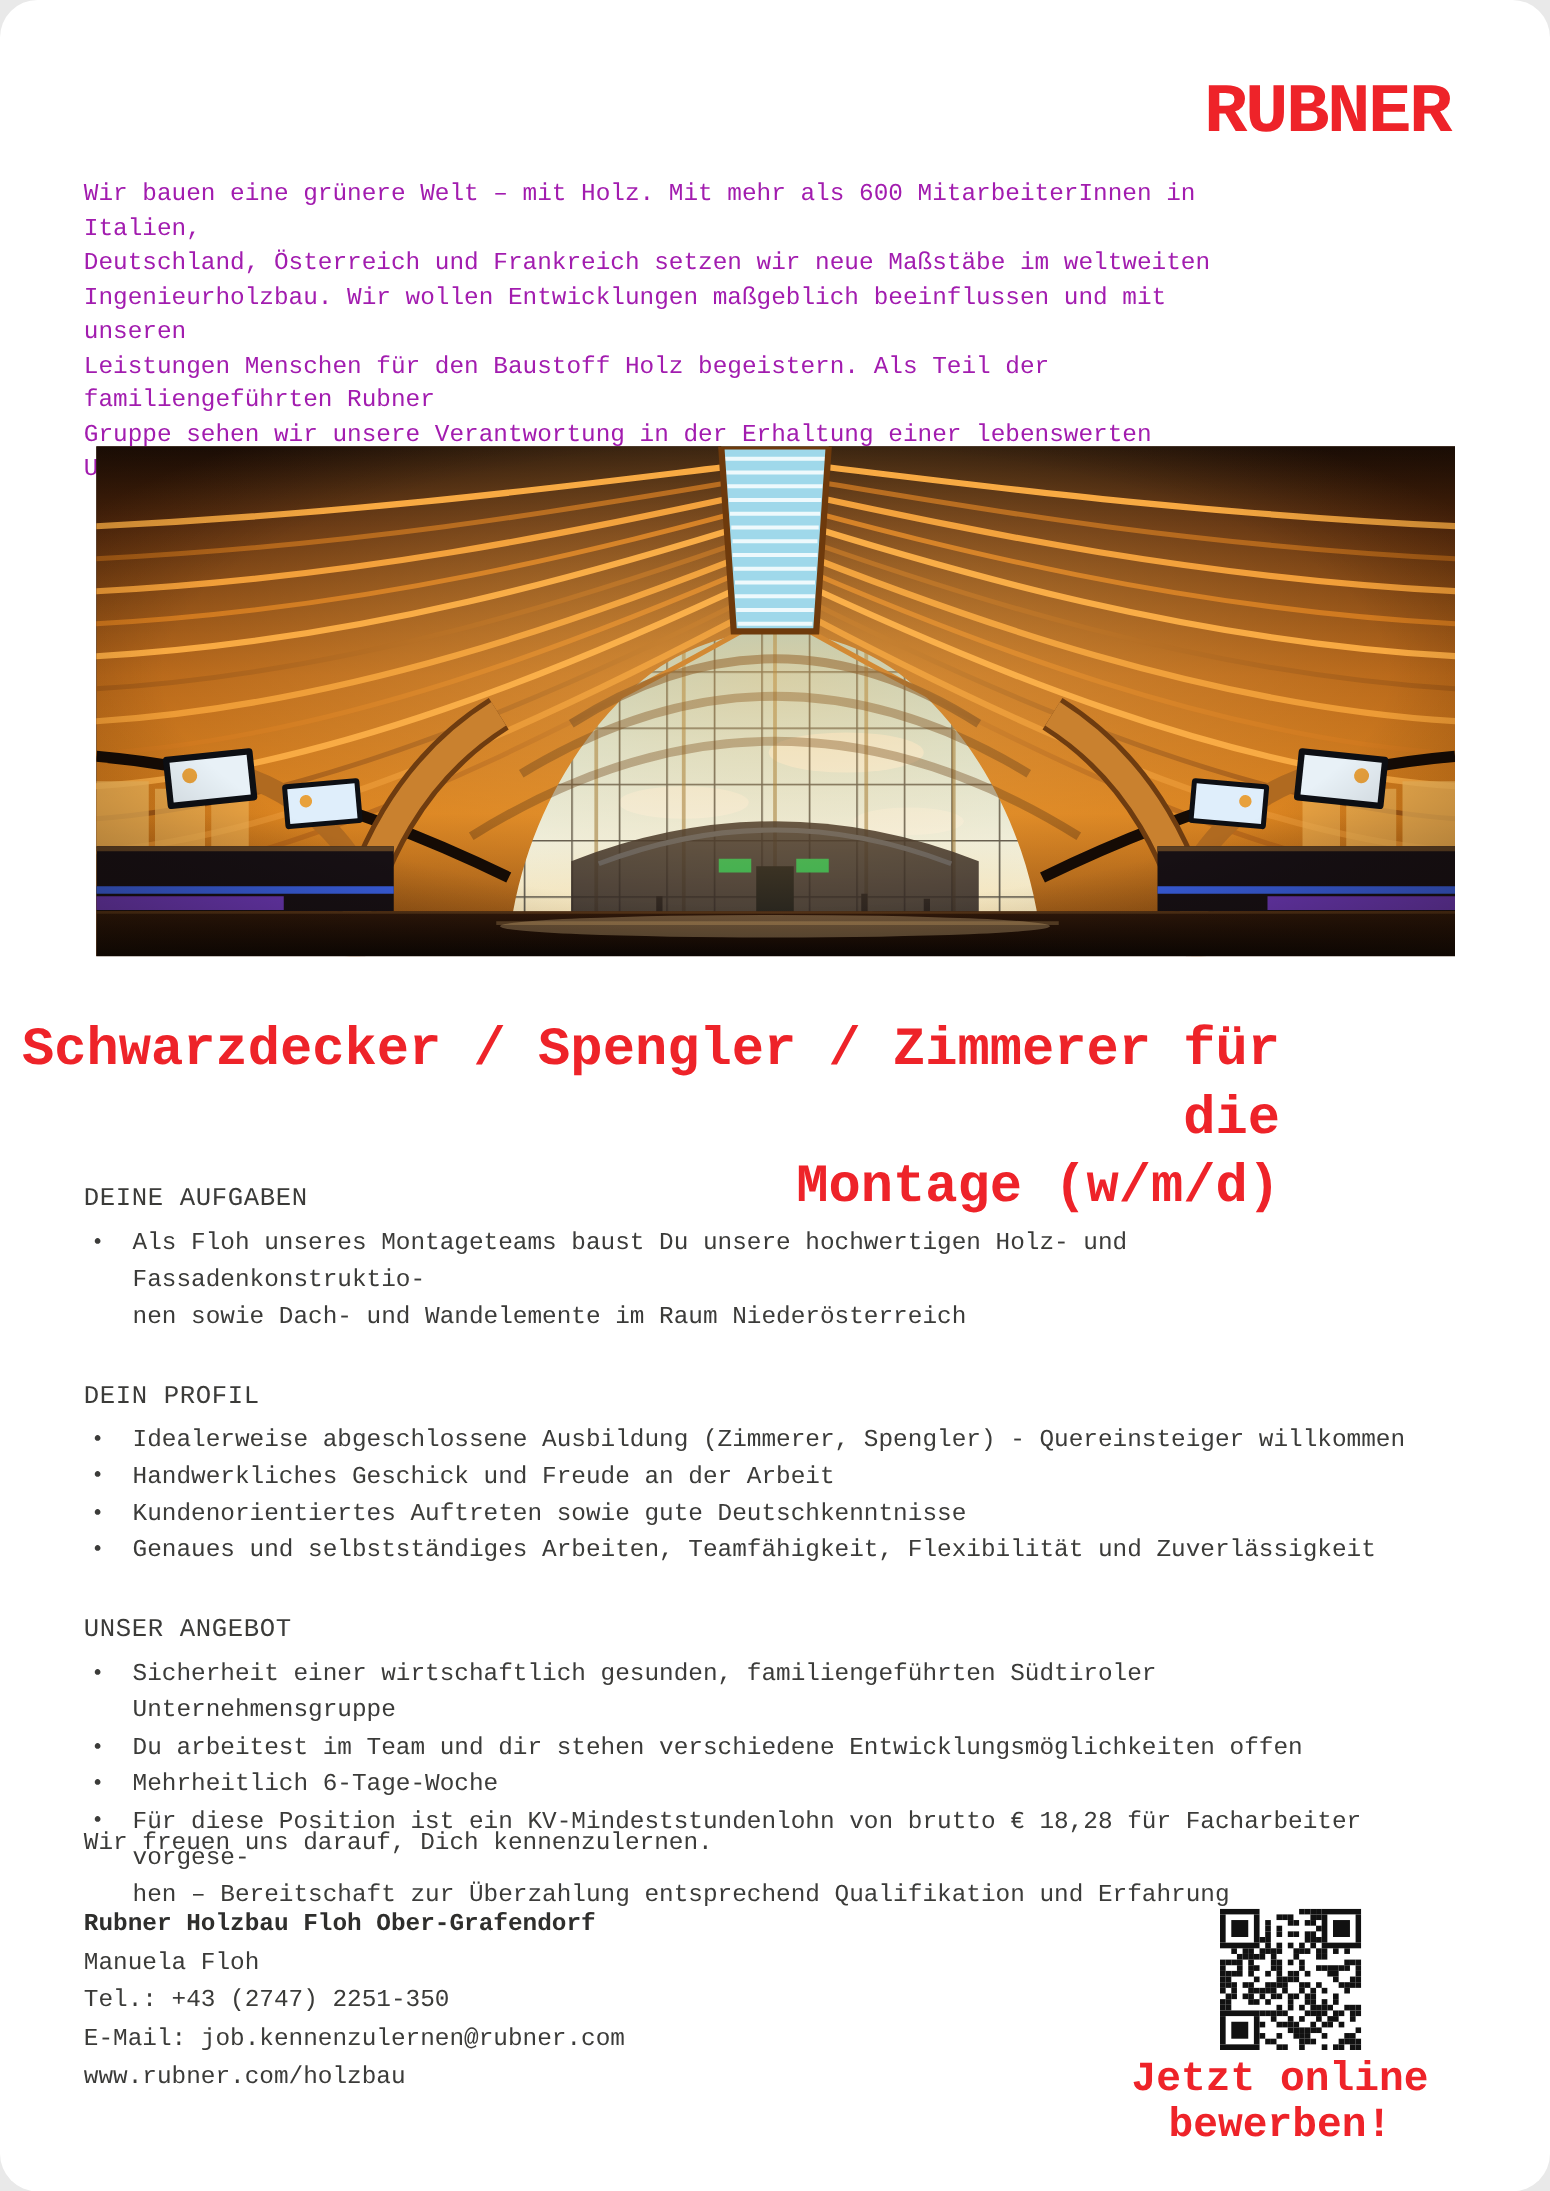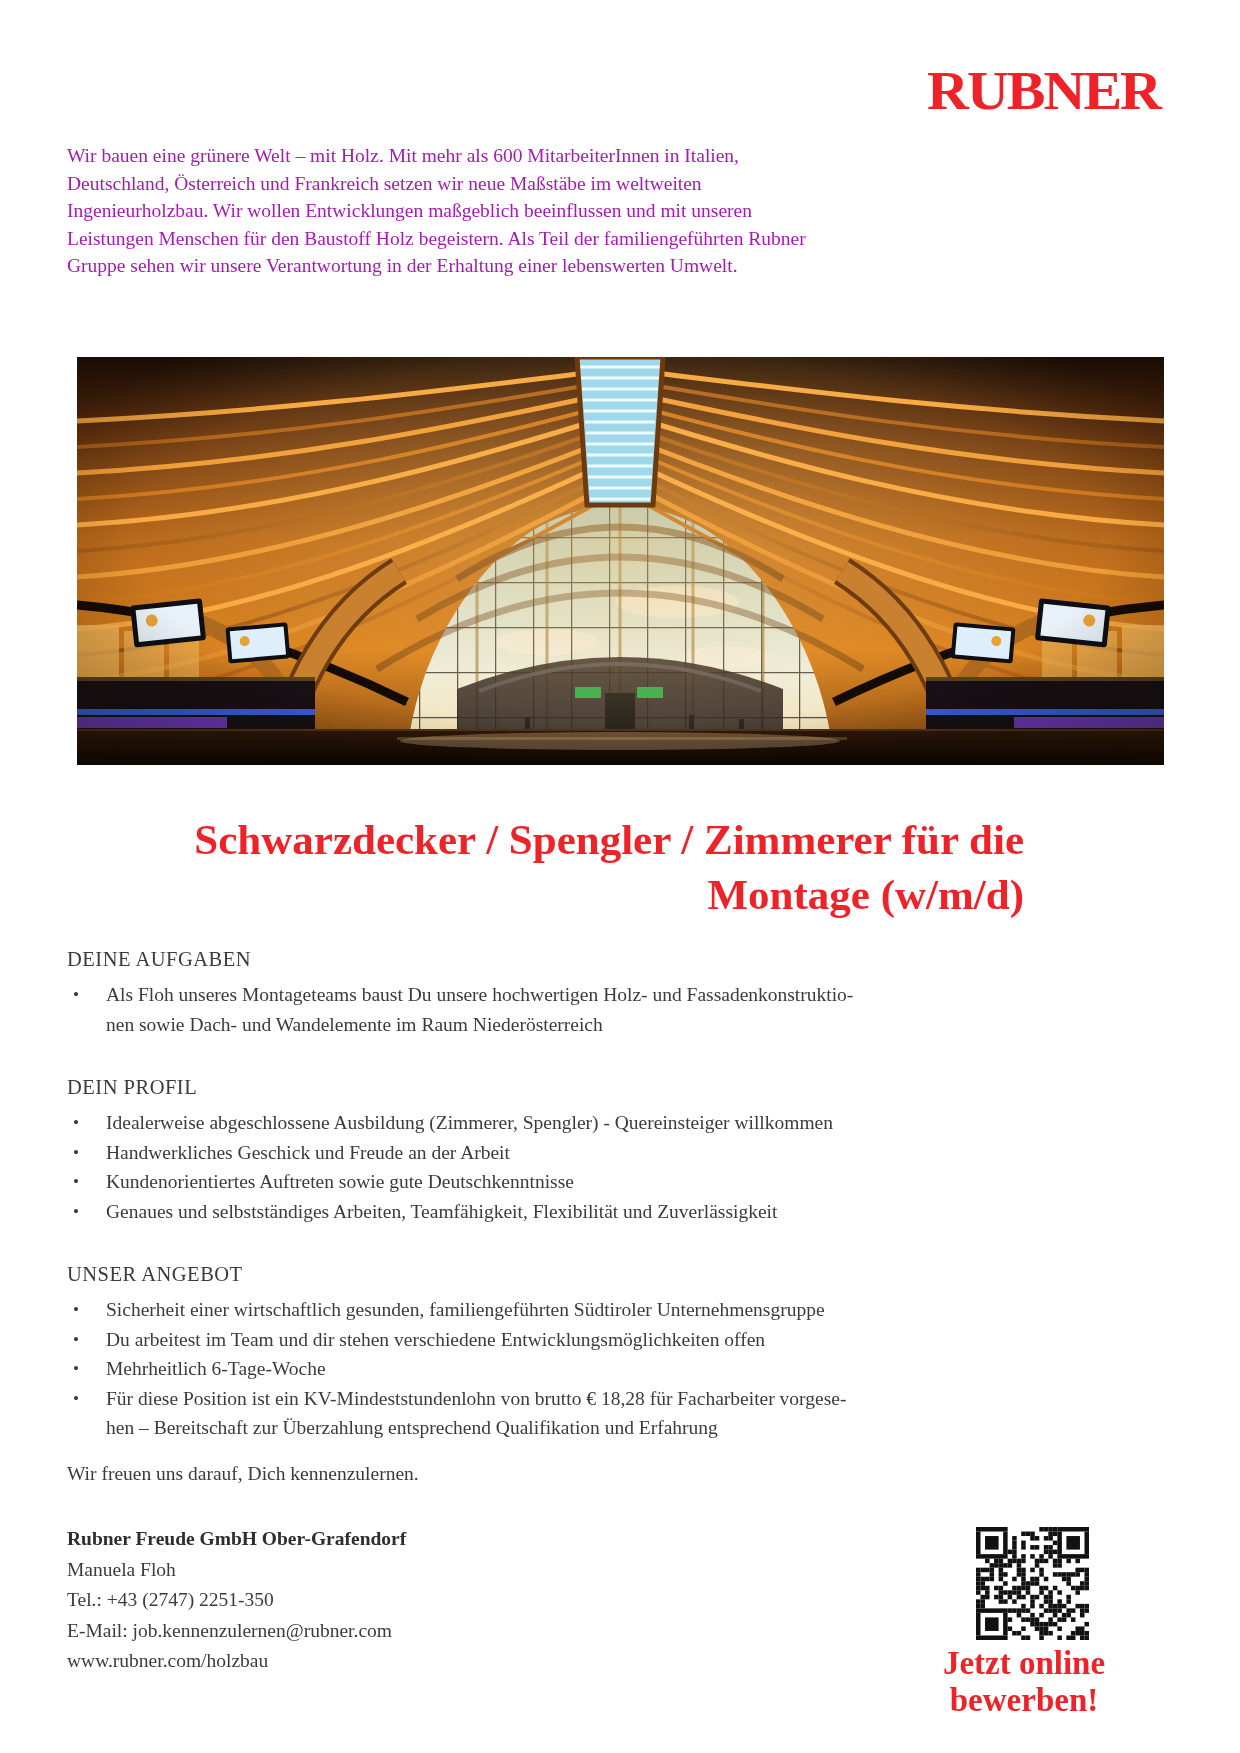--- a/index.html
+++ b/index.html
@@ -1,19 +1,19 @@
 <!DOCTYPE html>
 <html><head>
 <meta charset="utf-8">
 <style>
   html,body{margin:0;padding:0;background:#e9e9e9;}
   .page{
     position:relative; width:1240px; height:1753px; margin:0 auto;
     background:#ffffff; overflow:hidden;
-    font-family:Liberation Serif, serif; color:#3b3b39;
+    font-family:Liberation Mono, monospace; color:#3b3b39;border-radius:30px;
   }
   
   .logo{
     position:absolute; top:62px; right:80px;
     font-size:58px; font-weight:bold; letter-spacing:-2px;
     color:#ee2329; line-height:1; transform:scaleY(.96);
   }
   
   .intro{
     position:absolute; left:67px; top:142px; width:920px;
@@ -287,21 +287,21 @@
             <span class="btext">Für diese Position ist ein KV-Mindeststundenlohn von brutto € 18,28 für Facharbeiter vorgese-
 hen – Bereitschaft zur Überzahlung entsprechend Qualifikation und Erfahrung</span>
           </li>
         </ul>
       </section>
     </div>
 
   <div class="closing">Wir freuen uns darauf, Dich kennenzulernen.</div>
 
   <div class="contact">
-    <div class="company">Rubner Freude GmbH Ober-Grafendorf</div>
+    <div class="company">Rubner Holzbau Floh Ober-Grafendorf</div>
     <div>Manuela Floh</div>
     <div>Tel.: +43 (2747) 2251-350</div>
     <div>E-Mail: job.kennenzulernen@rubner.com</div>
     <div>www.rubner.com/holzbau</div>
   </div>
 
   <div class="qr" id="qr">
       <svg viewBox="0 0 112.99999999999999 112.99999999999999" xmlns="http://www.w3.org/2000/svg">
         <rect width="100%" height="100%" fill="#fff"></rect>
         <rect x="0.00" y="0.00" width="31.64" height="4.52" fill="#111"></rect>

